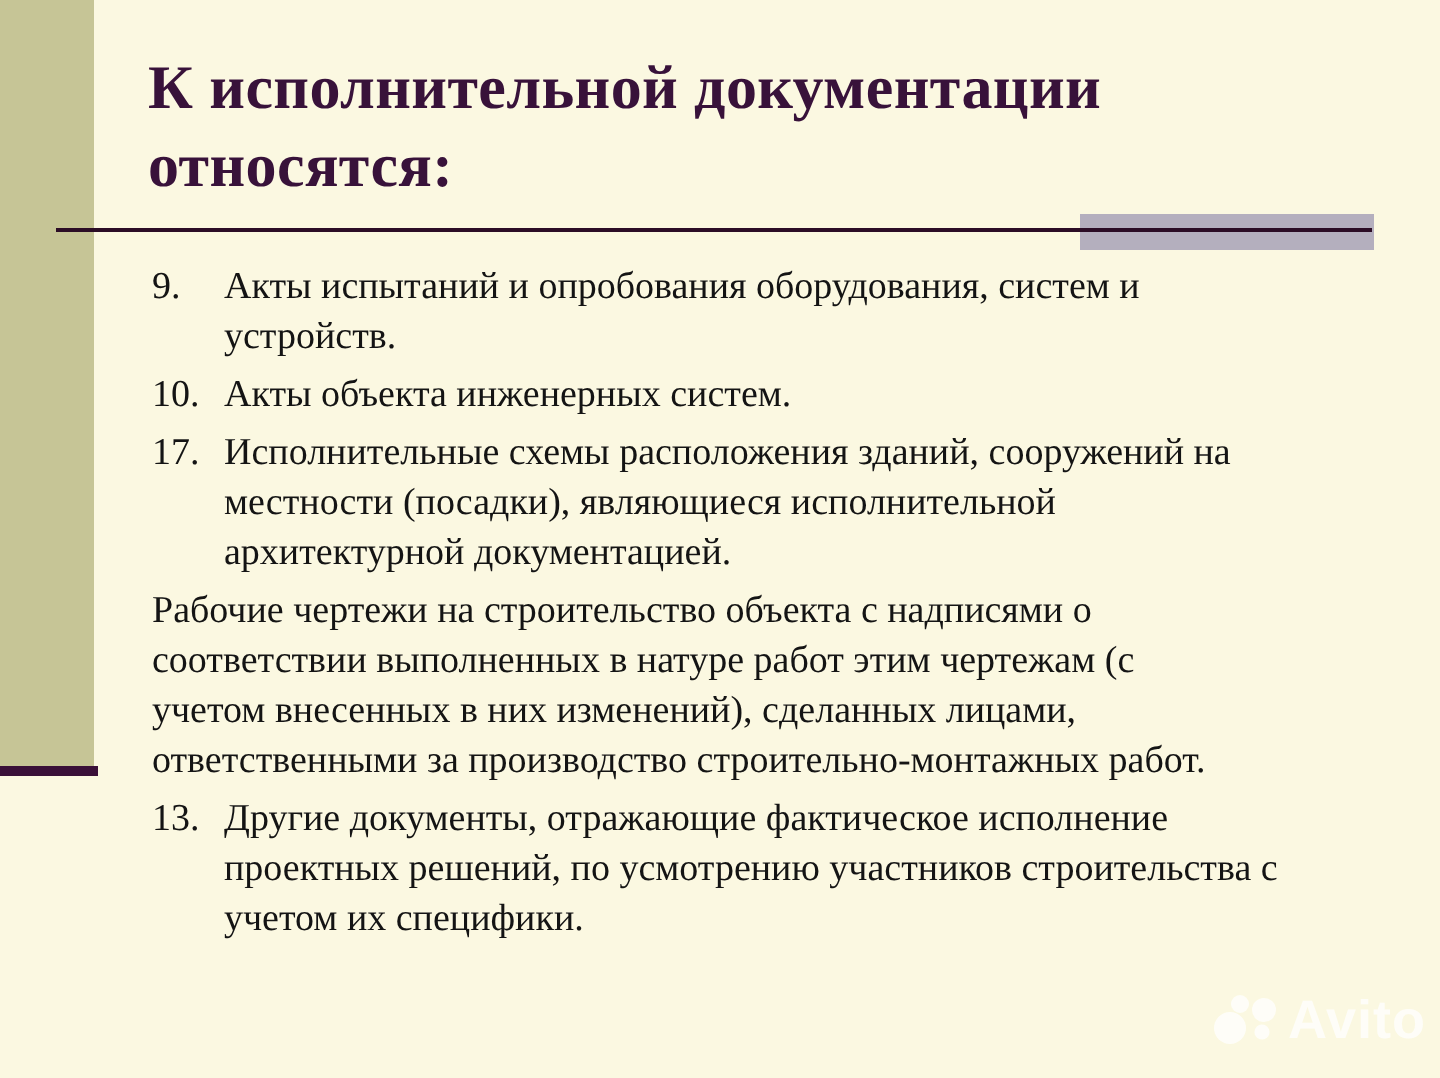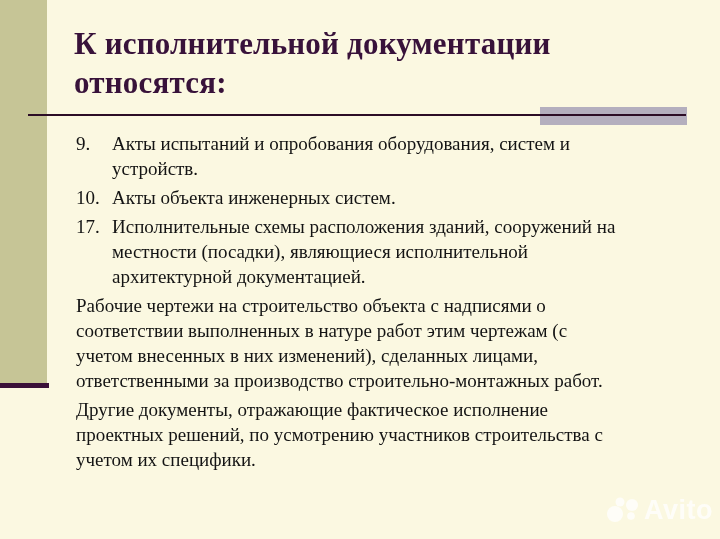--- a/index.html
+++ b/index.html
@@ -116,20 +116,21 @@
 местности (посадки), являющиеся исполнительной
 архитектурной документацией.</span>
     </div>
     <div class="item">
       <span class="txt">Рабочие чертежи на строительство объекта с надписями о
 соответствии выполненных в натуре работ этим чертежам (с
 учетом внесенных в них изменений), сделанных лицами,
 ответственными за производство строительно-монтажных работ.</span>
     </div>
     <div class="item">
+      <span class="num">13.</span>
       <span class="txt">Другие документы, отражающие фактическое исполнение
 проектных решений, по усмотрению участников строительства с
 учетом их специфики.</span>
     </div>
   </div>
 
   <div class="watermark">
     <svg class="logo-dots" width="34" height="34" viewBox="0 0 34 34" aria-hidden="true">
       <circle cx="13" cy="9" r="4.5" fill="rgba(255,255,255,0.9)"></circle>
       <circle cx="8" cy="21" r="8" fill="rgba(255,255,255,0.9)"></circle>

